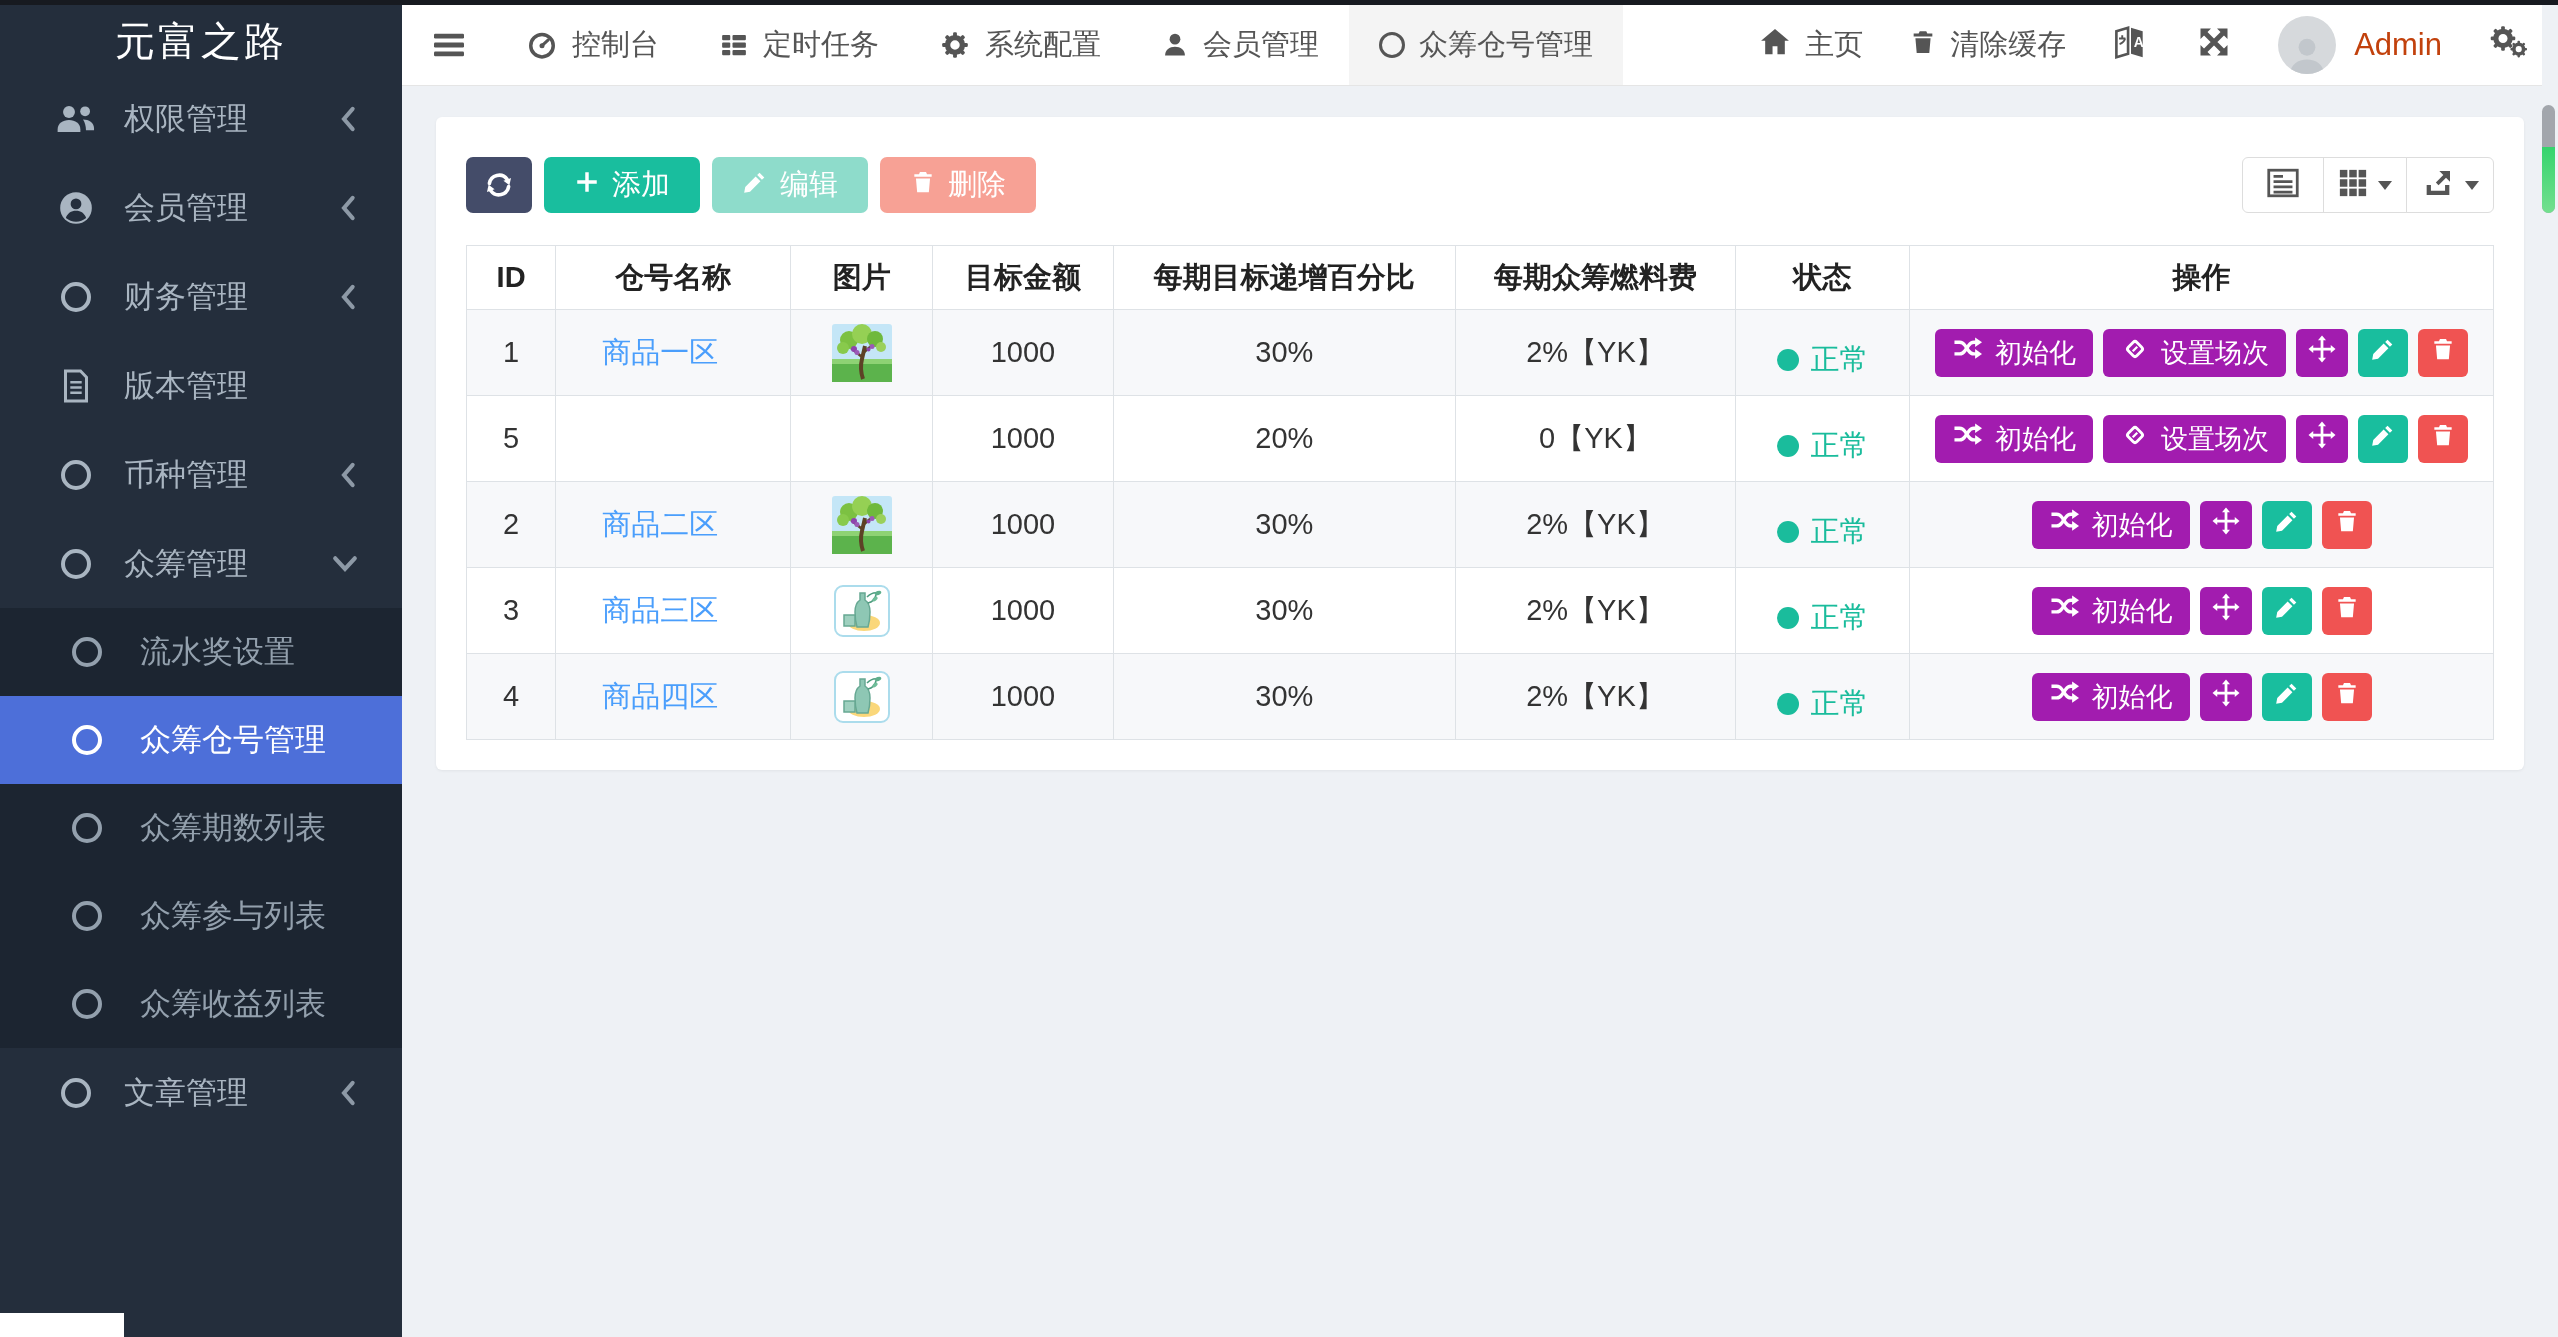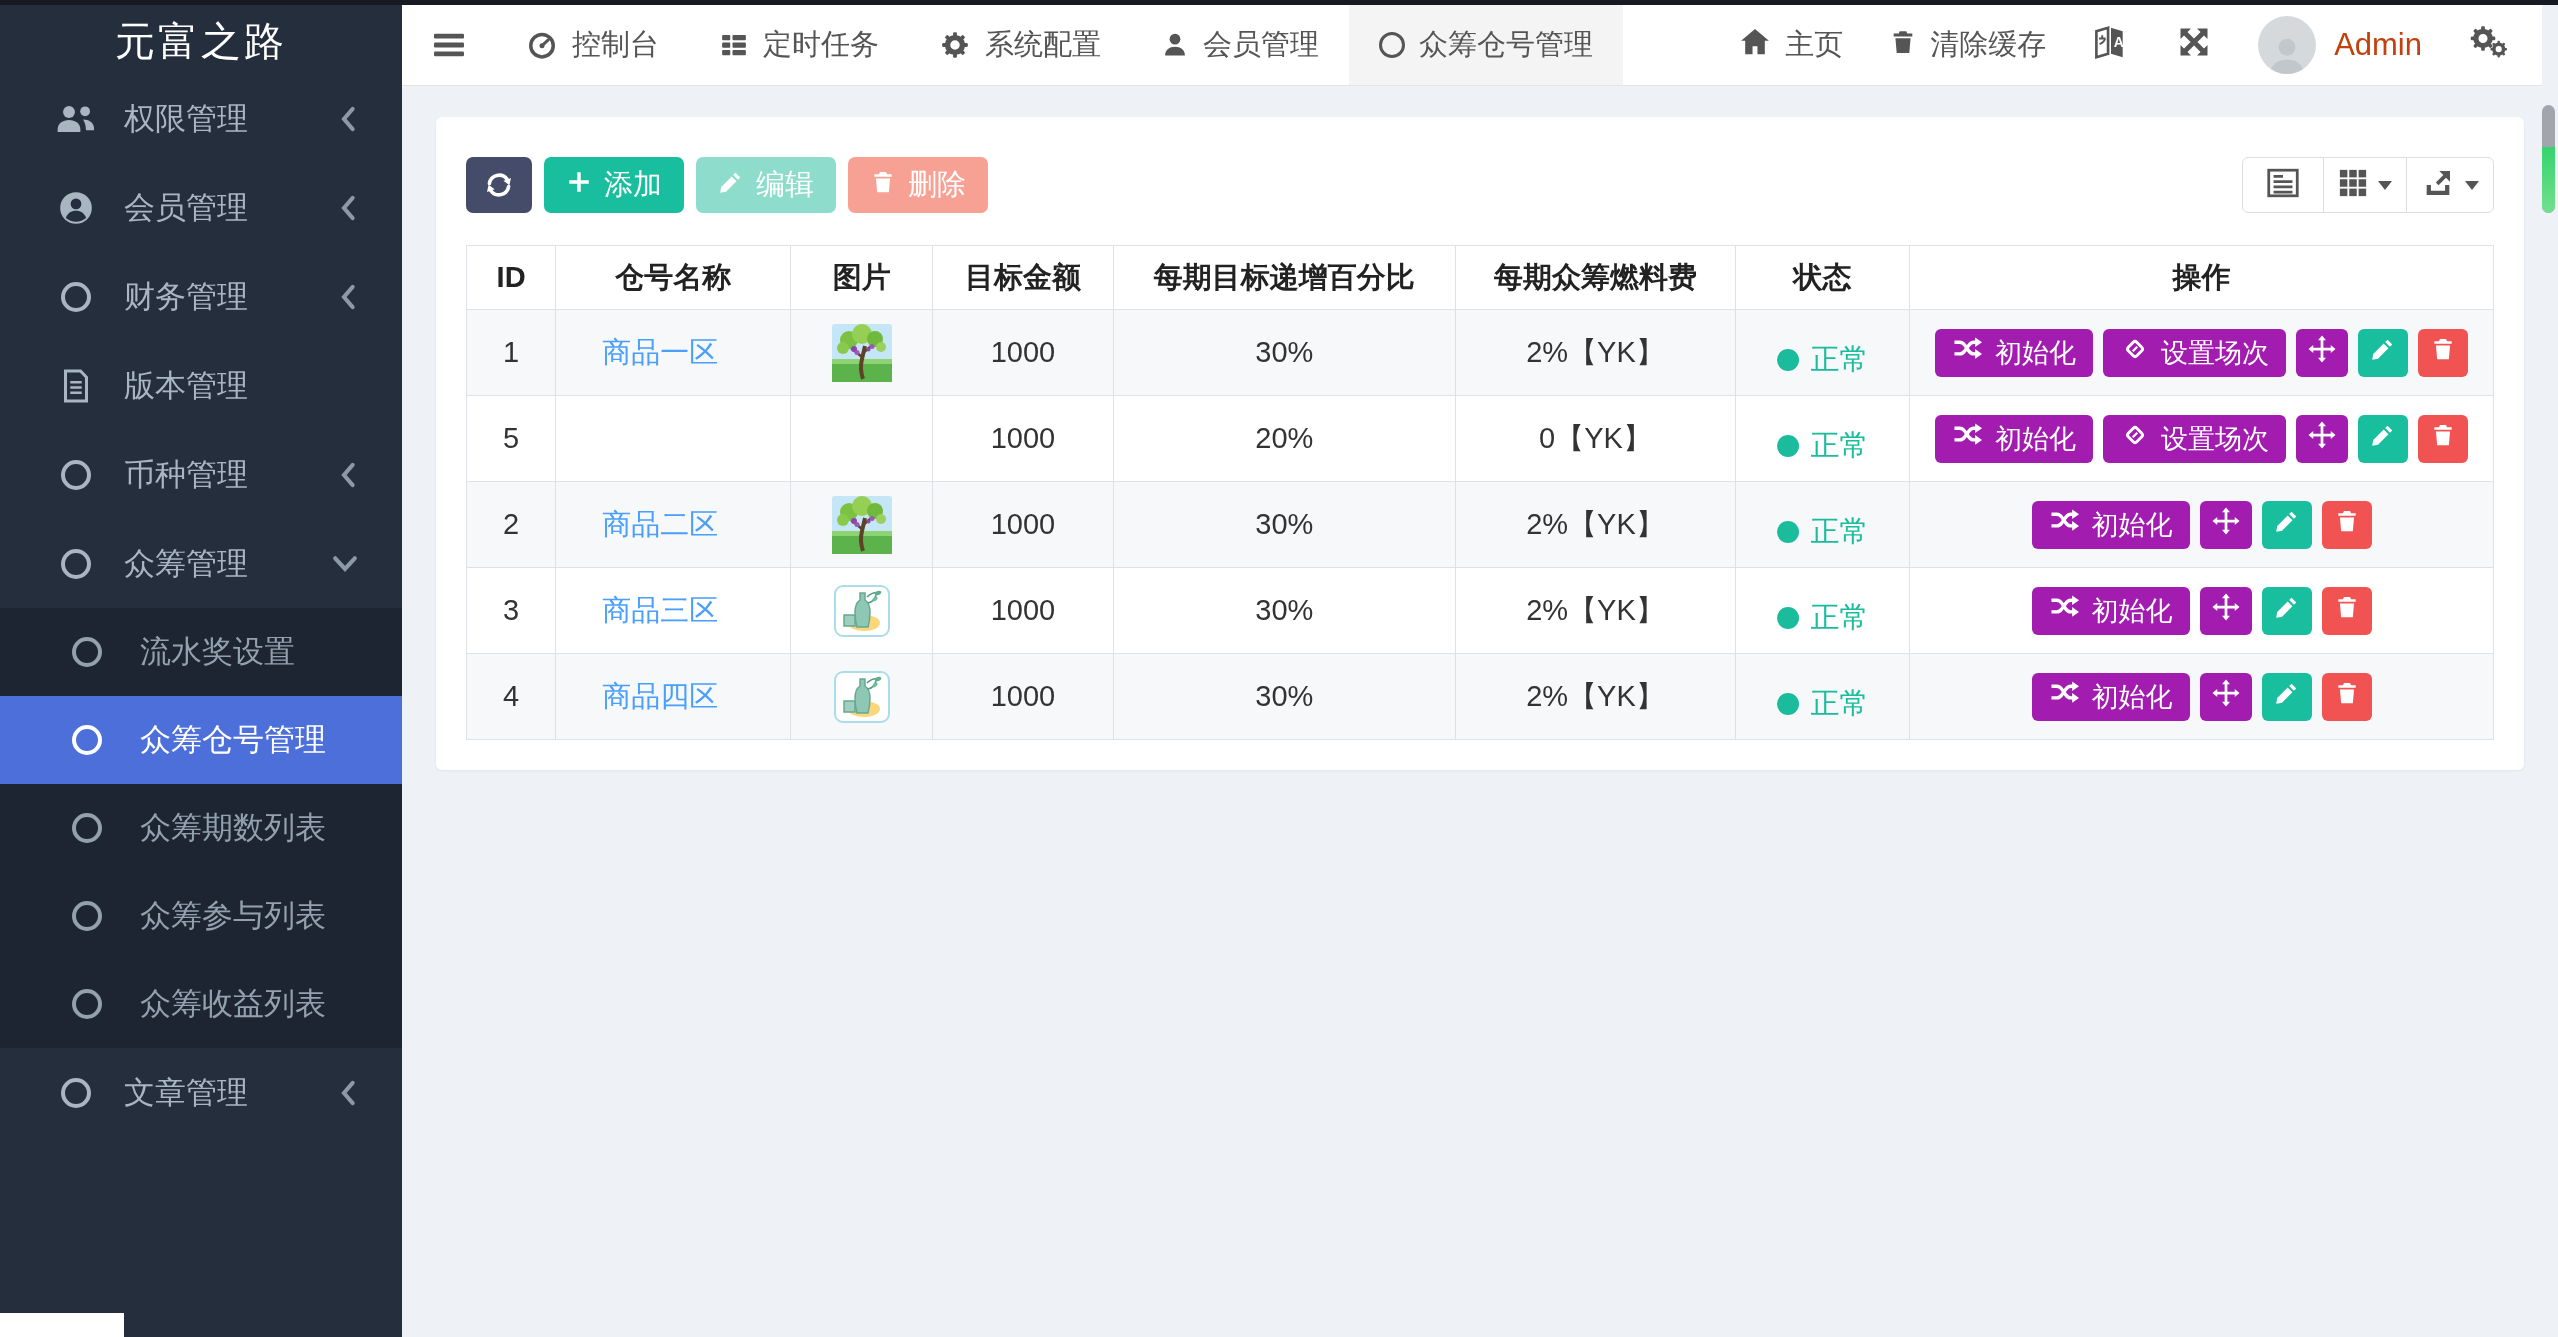--- a/index.html
+++ b/index.html
@@ -21,32 +21,32 @@
   .sub-item.active{background:#4d6fd9;color:#fff;}
   .corner-tip{position:absolute;left:0;bottom:0;width:124px;height:24px;background:#fff;z-index:45;}
 
   
   .topbar{position:absolute;top:5px;left:402px;right:16px;height:81px;background:#fff;display:flex;align-items:stretch;border-bottom:1px solid #e5e5e5;z-index:20;}
   .burger{width:94px;display:flex;align-items:center;justify-content:center;color:#555;cursor:pointer;}
   .tabs{display:flex;align-items:stretch;}
   .tab{display:flex;align-items:center;gap:14px;padding:0 30px;font-size:29px;color:#555;cursor:pointer;}
   .tab .ic{display:flex;align-items:center;color:#555;}
   .tab.active{background:#f4f4f4;}
-  .topbar-right{margin-left:auto;display:flex;align-items:center;gap:46px;padding-right:34px;color:#555;font-size:29px;}
+  .topbar-right{margin-left:auto;display:flex;align-items:center;gap:46px;padding-right:14px;color:#555;font-size:29px;}
   .tb-item{display:flex;align-items:center;gap:13px;cursor:pointer;color:#555;}
   .avatar-wrap{display:flex;align-items:center;gap:18px;cursor:pointer;}
   .avatar{width:58px;height:58px;border-radius:50%;background:#d6d9dc;overflow:hidden;display:flex;align-items:flex-end;justify-content:center;}
   .admin-name{font-size:31px;color:#c2410c;}
 
   
   .content{position:absolute;top:86px;left:402px;right:0;bottom:0;background:#eef1f5;}
   .card{position:absolute;top:31px;left:34px;right:34px;background:#fff;border-radius:6px;box-shadow:0 1px 3px rgba(0,0,0,.06);padding:40px 30px 30px;}
   .toolbar{display:flex;align-items:flex-start;justify-content:space-between;margin-bottom:32px;}
   .tb-left{display:flex;gap:12px;}
-  .btn{display:inline-flex;align-items:center;justify-content:center;gap:12px;height:56px;border:none;border-radius:7px;color:#fff;font-size:29px;padding:0 22px;cursor:pointer;font-family:inherit;}
+  .btn{display:inline-flex;align-items:center;justify-content:center;gap:12px;height:56px;border:none;border-radius:7px;color:#fff;font-size:29px;padding:0 30px;cursor:pointer;font-family:inherit;}
   .btn-refresh{background:#444c69;width:66px;padding:0;}
   .btn-add{background:#19be9e;}
   .btn-edit{background:#8edccb;}
   .btn-del{background:#f7a195;}
   .view-group{display:flex;}
   .vbtn{min-width:82px;height:56px;background:#fff;border:1px solid #ddd;display:flex;align-items:center;justify-content:center;gap:10px;color:#555;cursor:pointer;margin-left:-1px;padding:0 14px;}
   .vbtn:first-child{border-radius:6px 0 0 6px;margin-left:0;}
   .vbtn:last-child{border-radius:0 6px 6px 0;}
   .caret{width:0;height:0;border-left:7px solid transparent;border-right:7px solid transparent;border-top:9px solid #555;}
 

